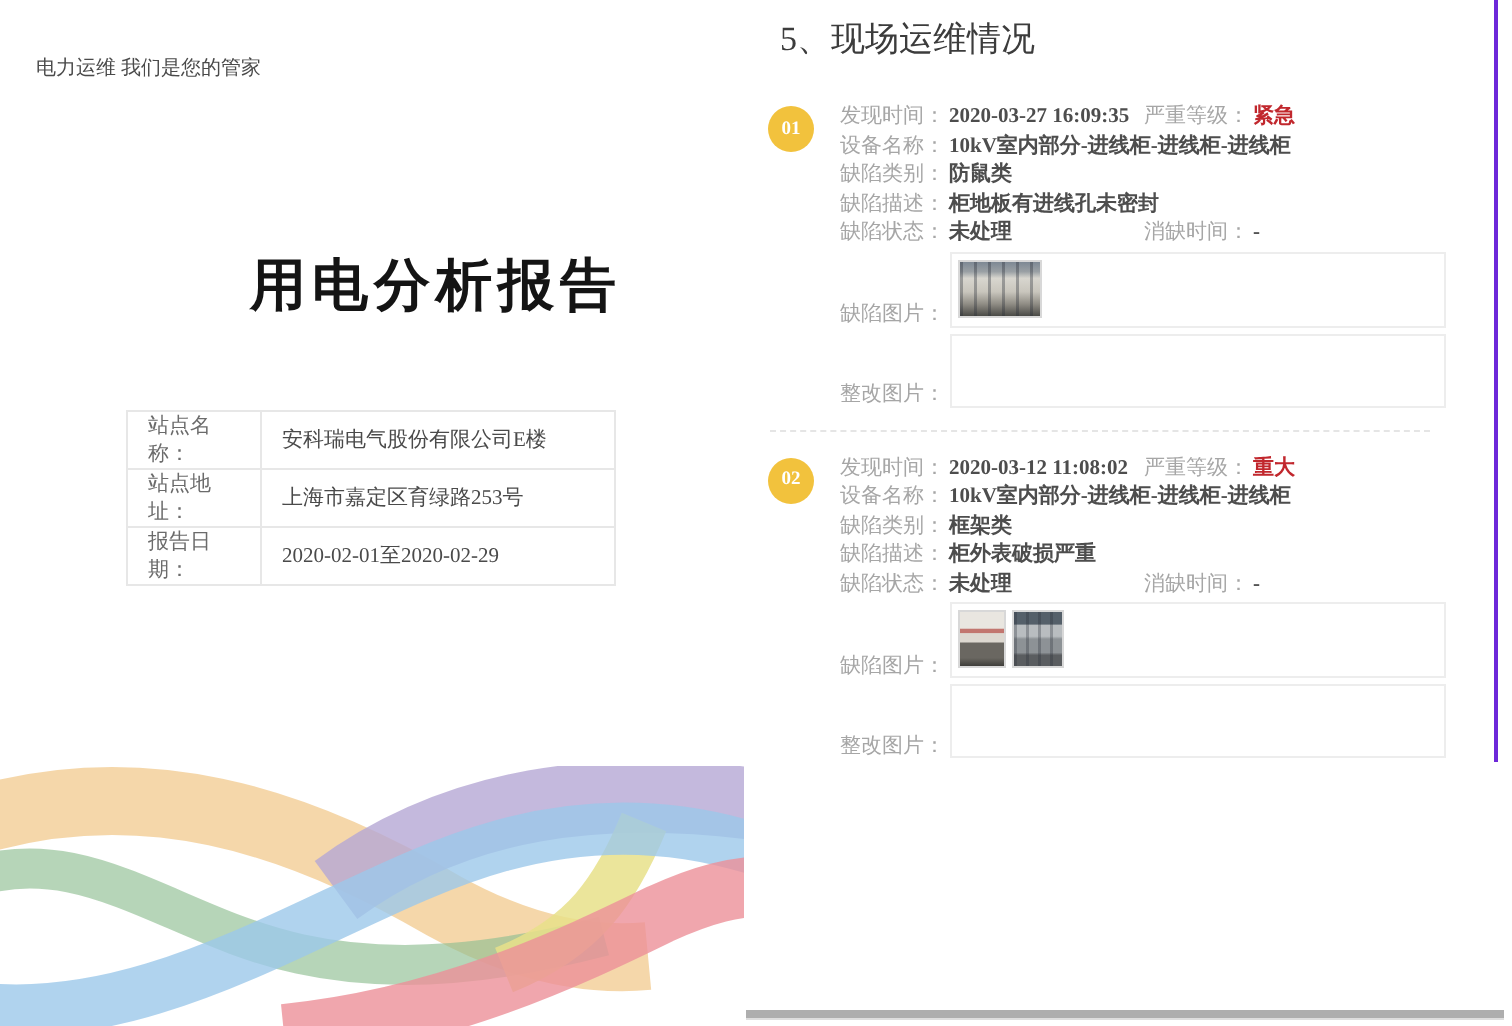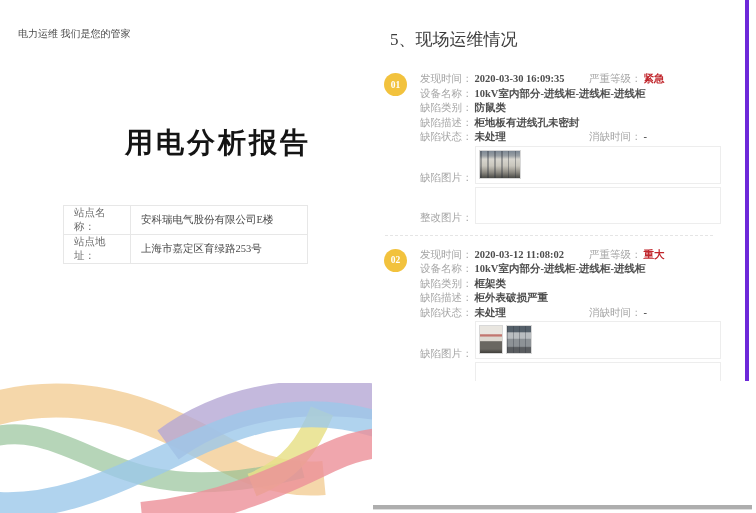--- a/index.html
+++ b/index.html
@@ -16,42 +16,42 @@
   }
   .info-table { position:absolute; left:63px; top:205px; width:245px; border-collapse:collapse; }
   .info-table td { border:1px solid #e7e7e7; height:25px; font-size:10.5px; padding:0 4px 0 10px; background:#fff; }
   .info-table td.lblcell { width:52px; color:#6b6b6b; }
   .info-table td.valcell { color:#4a4a4a; }
   .waves { position:absolute; left:0; bottom:0; width:372px; height:130px; }
 
   
   .detail {
     position:absolute; left:372px; top:0; width:377px; height:381px;
-    border-right:4px solid #6d28d9; background:#fff; box-sizing:border-box;
-    padding:24px 24px 0 12px; overflow:hidden;
+    border-right:2px solid #6d28d9; background:#fff; box-sizing:border-box;
+    padding:4px 24px 0 12px; overflow:hidden;
   }
   .hscrollbar {
     position:absolute; left:373px; top:505px; width:379px; height:4px;
     background:#aeaeae; border-bottom:1px solid #dedede;
   }
   .section-title { font-size:17px; font-weight:500; color:#3c3c3c; margin:4px 0 9px 6px; }
   .summary { font-size:10.5px; color:#333; line-height:1.8; text-indent:2em; margin:0; }
 
   .defect { display:flex; padding-top:12px; }
   .badge {
     flex:0 0 auto; width:23px; height:23px; border-radius:50%;
     background:var(--badge,#f2c23d); color:#fff; font-size:9.5px; font-weight:bold;
     display:flex; align-items:center; justify-content:center; margin-top:1px;
   }
   .rows { margin-left:13px; flex:1; min-width:0; }
   .row { position:relative; font-size:10.5px; line-height:14.5px; display:flex; align-items:baseline; }
   .lbl { color:#a6a6a6; flex:0 0 auto; margin-right:2px; }
   .val { color:#4d4d4d; font-weight:bold; }
   .sev { color:var(--sev,#c1272d); font-weight:bold; }
-  .pair2 { position:absolute; left:169px; top:0; display:flex; align-items:center; }
+  .pair2 { position:absolute; left:152px; top:0; display:flex; align-items:center; }
   .row-photos { display:flex; align-items:flex-end; margin-top:1px; }
   .photo-box {
     width:270px; height:38px; border:1px solid #ededed; background:#fff;
     box-sizing:border-box; display:flex; gap:3px; padding:3px; margin-bottom:2px;
   }
   .photo-box.empty { height:37px; }
   .thumb { height:29px; border:1px solid #d8d8d8; box-sizing:border-box; }
   .thumb-a { width:42px;
     background-image:
       repeating-linear-gradient(90deg, rgba(40,45,55,.35) 0 1.5px, rgba(255,255,255,0) 1.5px 7px),
@@ -80,20 +80,24 @@
     <table class="info-table">
       <tbody>
           <tr>
         <td class="lblcell">站点名称：</td>
         <td class="valcell">安科瑞电气股份有限公司E楼</td>
       </tr>
       <tr>
         <td class="lblcell">站点地址：</td>
         <td class="valcell">上海市嘉定区育绿路253号</td>
       </tr>
+      <tr>
+        <td class="lblcell">报告日期：</td>
+        <td class="valcell">2020-02-01至2020-02-29</td>
+      </tr>
     </tbody>
       </table>
 
     <svg class="waves" viewBox="0 0 372 130" preserveAspectRatio="none" fill="none">
       <path d="M -20 30 C 70 0 150 28 222 70 C 258 90 292 98 324 95" stroke-width="34" opacity="0.75" stroke="#f2c98e"></path>
       <path d="M -20 58 C 40 34 85 80 150 94 C 200 105 252 98 302 85" stroke-width="20" opacity="0.65" stroke="#8fbf92"></path>
       <path d="M 168 62 C 228 18 300 8 385 20" stroke-width="36" opacity="0.8" stroke="#b5a7d5"></path>
       <path d="M 322 28 C 308 62 292 86 252 102" stroke-width="24" opacity="0.85" stroke="#e7e18a"></path>
       <path d="M -20 120 C 80 136 170 62 250 40 C 300 26 345 30 385 44" stroke-width="26" opacity="0.8" stroke="#9cc8ea"></path>
       <path d="M 142 134 C 222 126 285 96 330 74 C 352 64 368 60 385 60" stroke-width="30" opacity="0.8" stroke="#ec9099"></path>
@@ -101,21 +105,21 @@
   </div>
 
   <div class="detail">
     <div class="section-title">5、现场运维情况</div>
 
     <div class="defect">
       <div class="badge">01</div>
       <div class="rows">
         <div class="row">
           <span class="lbl">发现时间：</span>
-          <span class="val">2020-03-30 16:09:35</span>
+          <span class="val">2020-03-27 16:09:35</span>
           <span class="pair2">
             <span class="lbl">严重等级：</span>
             <span class="sev">紧急</span>
           </span>
         </div>
         <div class="row">
           <span class="lbl">设备名称：</span>
           <span class="val">10kV室内部分-进线柜-进线柜-进线柜</span>
         </div>
         <div class="row">

